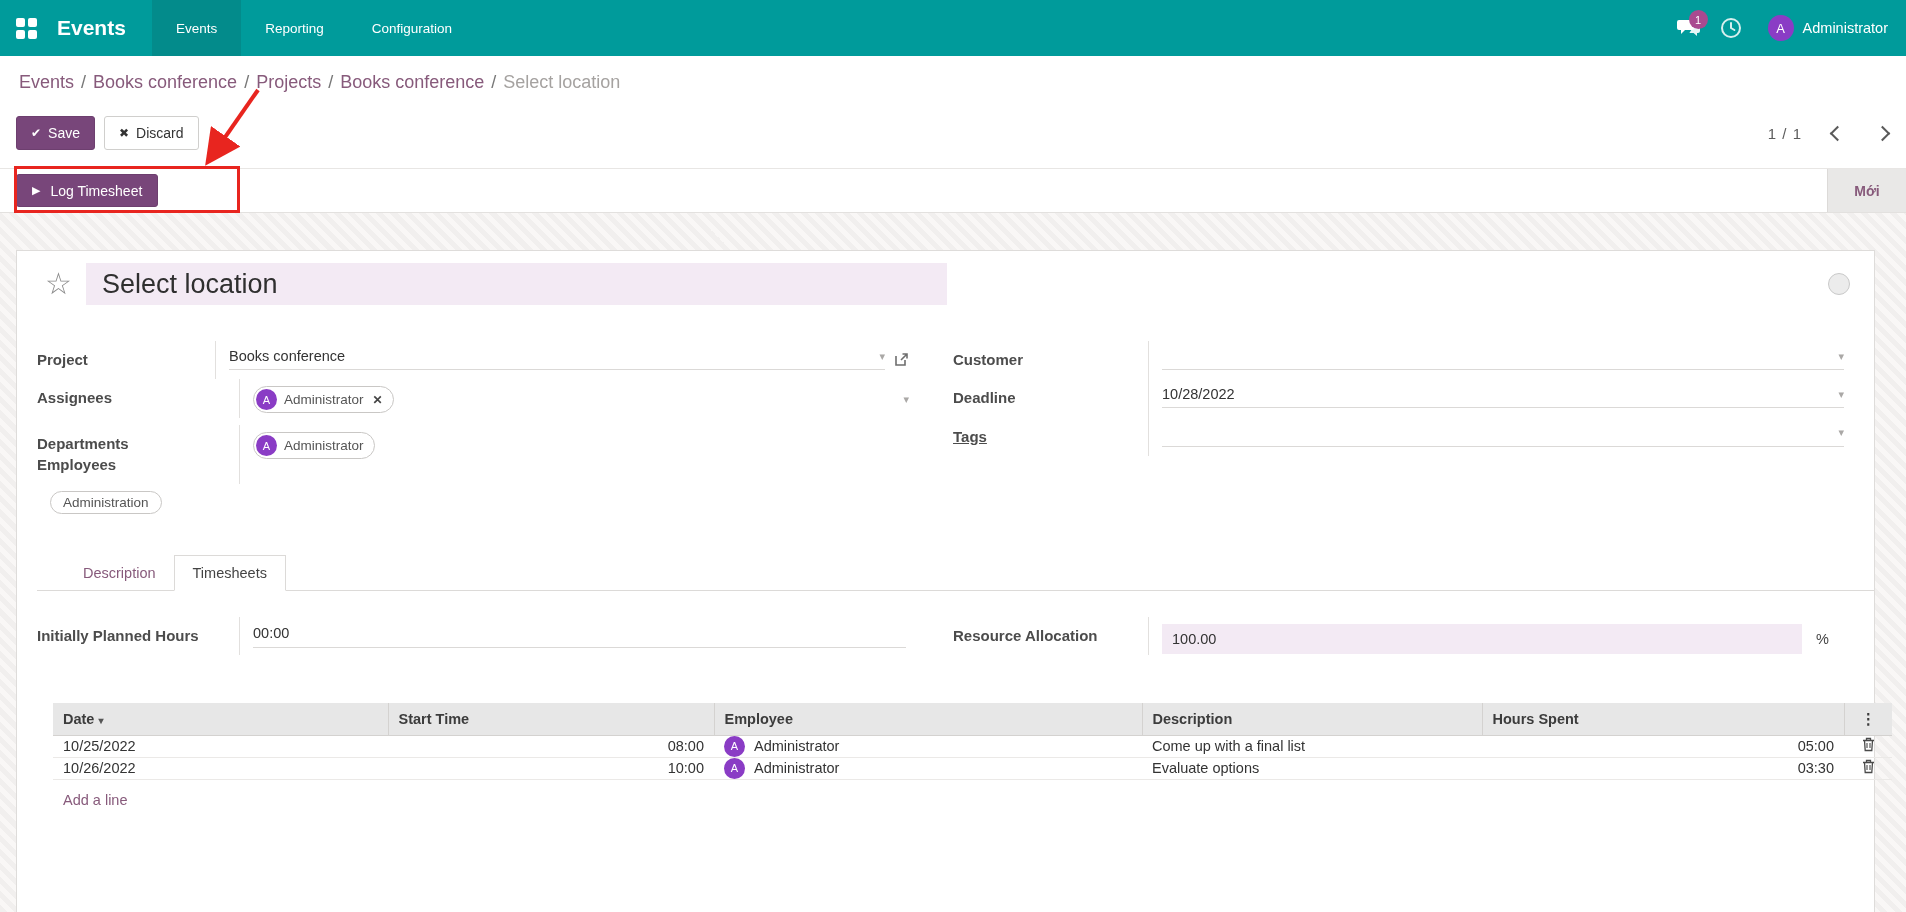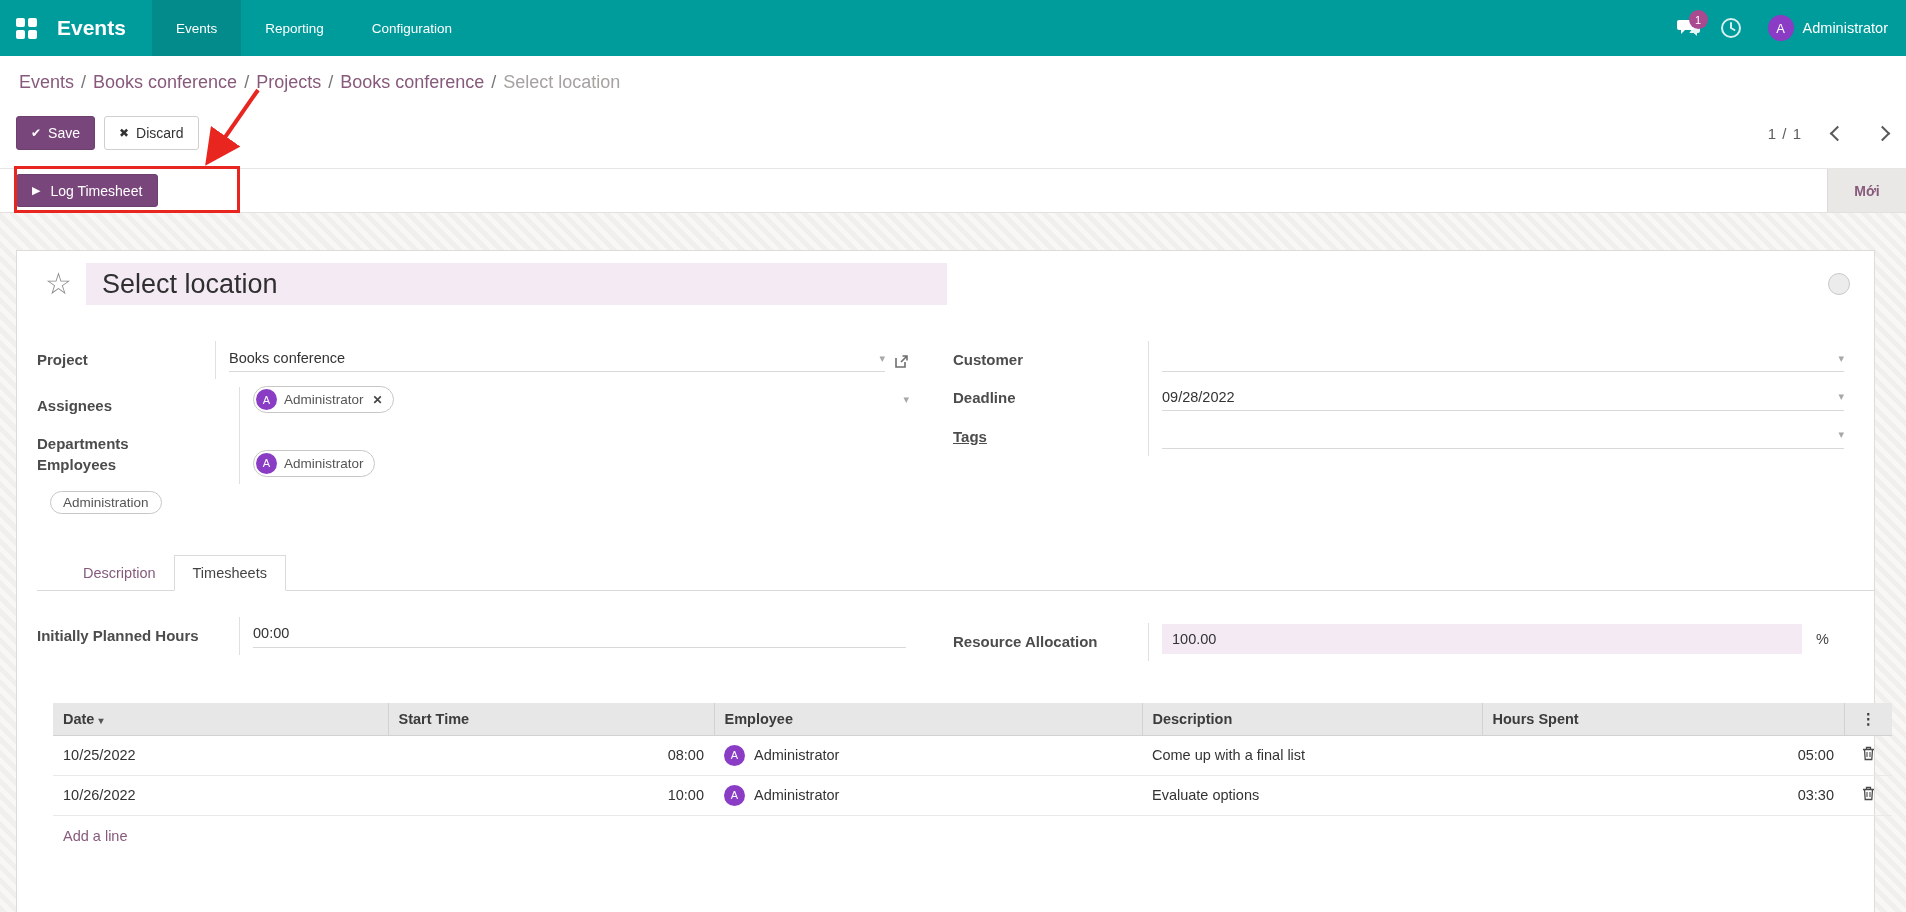--- a/index.html
+++ b/index.html
@@ -50,21 +50,21 @@
   .sheet { margin:37px 31px 0 16px; background:#fff; border:1px solid #dedcda; height:720px; padding:12px 0 0 20px; position:relative; }
 
   .title-row { display:flex; align-items:center; }
   .star { font-size:30px; color:#8c8c8c; margin-left:8px; cursor:pointer; line-height:1; }
   .title-input { margin-left:14px; width:861px; height:42px; background:#f3eaf4; display:flex; align-items:center; padding-left:16px; font-size:27px; color:#2f2f2f; cursor:text; }
   .kanban-state { position:absolute; right:24px; top:22px; width:22px; height:22px; border-radius:50%; background:#ececec; border:1px solid #c9c9c9; cursor:pointer; }
 
   .fields { display:flex; margin-top:36px; }
   .group-left { width:872px; margin-right:44px; }
   .group-right { flex:1; padding-right:30px; }
-  .frow { display:flex; align-items:flex-end; }
+  .frow { display:flex; align-items:flex-start; }
   .flabel { width:203px; padding:9px 30px 9px 0; border-right:1px solid #e2e0de; font-size:15px; font-weight:bold; color:#4c4c4c; line-height:1.35; }
   .fvalue { flex:1; padding:7px 0 7px 13px; font-size:14.5px; color:#333; }
   .field-line { display:flex; align-items:center; border-bottom:1px solid #dbd9d7; padding-bottom:5px; }
   .field-line.noline { border-bottom:none; }
   .fleft .field-line { width:656px; }
   .caret { margin-left:auto; color:#aaa8a6; font-size:11px; cursor:pointer; padding-left:8px; }
   .ext-link { margin-left:9px; cursor:pointer; display:inline-flex; }
   .pill { display:inline-flex; align-items:center; gap:7px; border:1px solid #c9c7c5; border-radius:14px; padding:2px 10px 2px 2px; font-size:13.5px; color:#555; background:#fff; }
   .pill.plain { padding:3px 12px; }
   .pill .pill-avatar { width:21px; height:21px; border-radius:50%; background:#8a3cc5; color:#fff; font-size:11px; display:flex; align-items:center; justify-content:center; }
@@ -81,21 +81,21 @@
   .progress-wrap { display:flex; align-items:center; gap:18px; padding-top:3px; }
   .progress-bar { width:124px; height:14px; background:#f8eef0; border-radius:2px; }
   .res-line { display:flex; align-items:center; }
   .res-input { width:640px; height:30px; background:#f3eaf4; display:flex; align-items:center; padding-left:10px; cursor:text; }
   .res-suffix { margin-left:14px; color:#444; }
 
   
   .ts-table { margin:42px 0 0 16px; border-collapse:collapse; table-layout:fixed; width:1839px; font-size:14.5px; }
   .ts-table thead th { background:#e7e7e7; border-right:1px solid #d4d2d0; border-bottom:1px solid #d4d2d0; font-weight:bold; color:#3c3c3c; text-align:left; padding:7px 10px; cursor:pointer; }
   .ts-table thead th:last-child { border-right:none; }
-  .ts-table td { padding:9px 10px; border-bottom:1px solid #ebe9e7; color:#333; cursor:pointer; }
+  .ts-table td { padding:0 10px; border-bottom:1px solid #ebe9e7; color:#333; cursor:pointer; }
   .num { text-align:right; }
   .emp-cell { display:flex; align-items:center; gap:9px; }
   .emp-avatar { width:21px; height:21px; border-radius:50%; background:#8a3cc5; color:#fff; font-size:11px; display:flex; align-items:center; justify-content:center; flex:0 0 auto; }
   .sort-arrow { font-size:10px; color:#555; margin-left:4px; }
   .dots { text-align:center !important; color:#555; font-size:15px; }
   .trash-cell { text-align:center; }
   .addline td { color:#875a7b; border-bottom:none; padding-top:12px; }
 
   
   .anno-rect { position:absolute; left:14px; top:166px; width:226px; height:47px; border:3px solid #e8251f; pointer-events:none; z-index:50; }
@@ -238,21 +238,21 @@
               <div class="field-line">
                 <span>&nbsp;</span>
                 <span class="caret">▾</span>
               </div>
             </div>
           </div>
           <div class="frow">
             <div class="flabel" style="width:196px;">Deadline</div>
             <div class="fvalue">
               <div class="field-line">
-                <span>09/28/2022</span>
+                <span>10/28/2022</span>
                 <span class="caret">▾</span>
               </div>
             </div>
           </div>
           <div class="frow">
             <div class="flabel" style="width:196px;text-decoration:underline;">Tags</div>
             <div class="fvalue">
               <div class="field-line">
                 <span>&nbsp;</span>
                 <span class="caret">▾</span>

